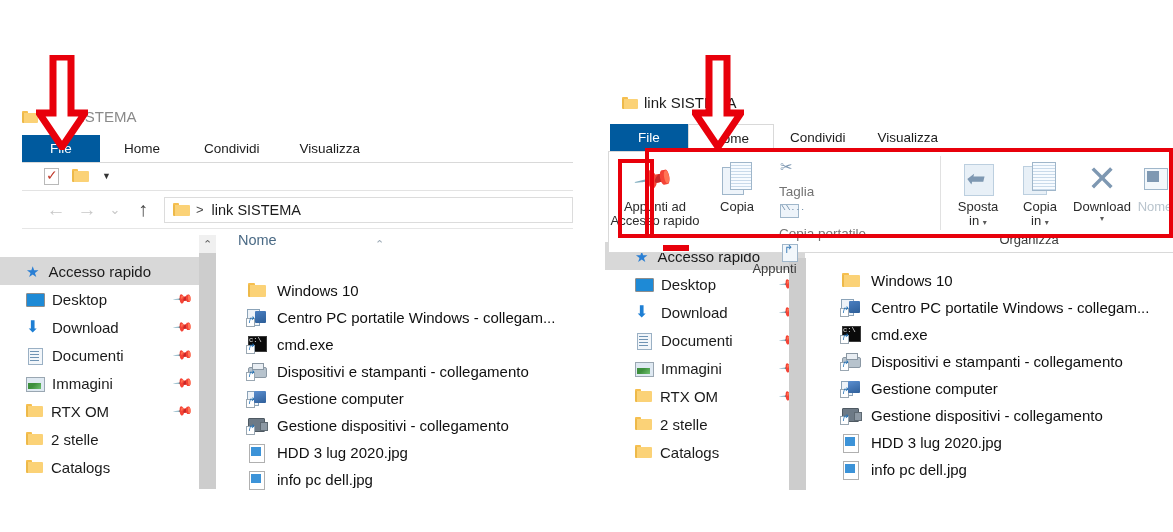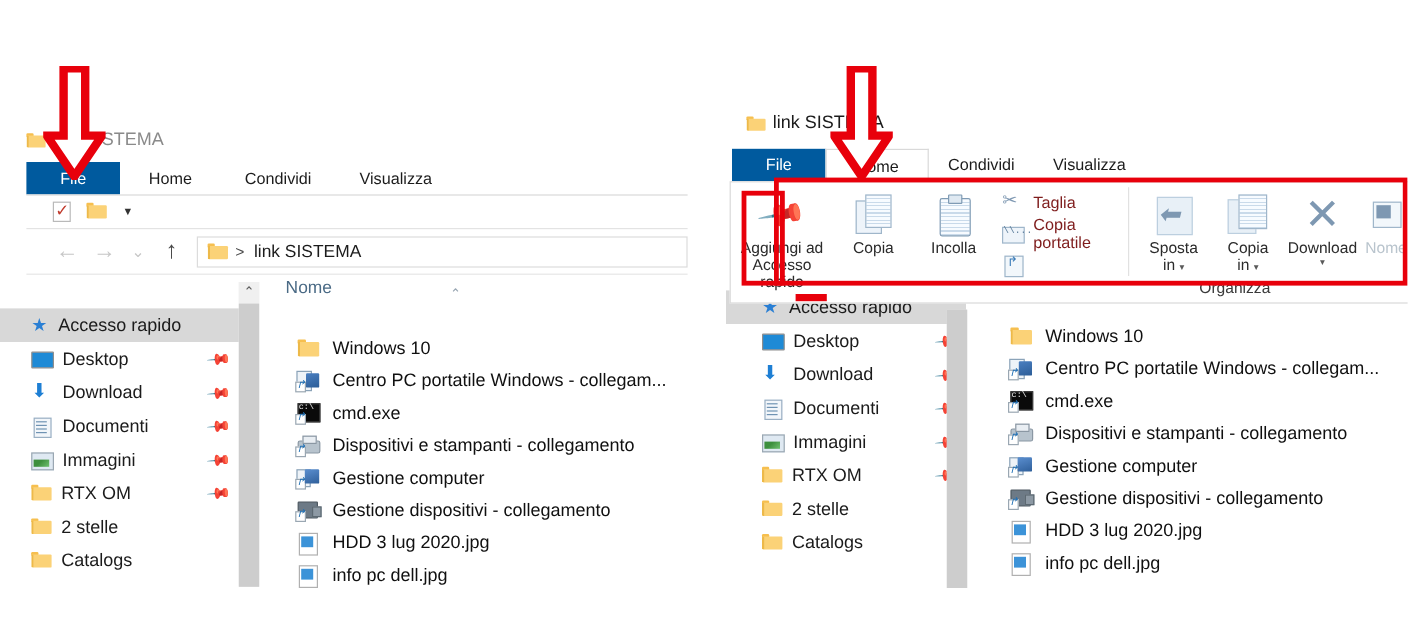--- a/index.html
+++ b/index.html
@@ -172,21 +172,21 @@
   .rgroup-label { text-align:center; font-size:13px; color:#3a3a3a; height:20px; line-height:16px; }
   .rdiv { width:1px; background:#e1e1e1; margin:4px 0 22px 0; }
 
   .bigbtn { width:72px; display:flex; flex-direction:column; align-items:center;
             font-size:13px; color:#2b2b2b; text-align:center; line-height:14px; }
   .bigbtn .glyph { height:42px; display:flex; align-items:center; justify-content:center; }
   .bigbtn.wide { width:92px; }
   .dropcaret { font-size:8px; color:#5a5a5a; line-height:9px; }
 
   .smallcol { display:flex; flex-direction:column; gap:3px; padding-top:2px; }
-  .smallbtn { display:flex; align-items:center; gap:7px; font-size:13.5px; color:#7f1d1d; }
+  .smallbtn { display:flex; align-items:flex-start; gap:7px; font-size:13.5px; color:#737373;flex-direction:column; }
   .smallbtn .sg { width:20px; height:17px; position:relative; flex:none; }
 
   
   .g-pin { font-size:26px; color:#7d8b99; transform:rotate(35deg); line-height:1; }
   .g-copy { width:30px; height:34px; position:relative; }
   .g-copy::before{ content:""; position:absolute; left:0; top:5px; width:20px; height:26px;
     background:#eef4fa; border:1px solid #9fb6ca;}
   .g-copy::after{ content:""; position:absolute; left:8px; top:0; width:20px; height:26px;
     background:#f7fbff; border:1px solid #9fb6ca;
     background-image:repeating-linear-gradient(#f7fbff 0 2px,#c9daea 2px 3px);}
@@ -464,49 +464,44 @@
       <span>info pc dell.jpg</span>
     </div>
   </div>
 
   <div class="ribbon" style="left:8px;top:151px;width:570px;height:102px;">
 
     <div class="rgroup" style="width:338px;">
       <div class="rgroup-body">
         <div class="bigbtn wide">
           <span class="glyph g-pin">📌</span>
-          <span>Aggiungi ad</span>
+          <span>Appunti ad</span>
           <span>Accesso rapido</span>
         </div>
         <div class="bigbtn">
           <span class="glyph">
               <i class="g-copy"></i>
             </span>
           <span>Copia</span>
-        </div>
-        <div class="bigbtn">
-          <span class="glyph">
-              <i class="g-paste"></i>
-            </span>
-          <span>Incolla</span>
         </div>
         <div class="smallcol" style="margin-left:6px;">
           <div class="smallbtn">
             <span class="sg sg-cut"></span>
             <span>Taglia</span>
           </div>
           <div class="smallbtn">
             <span class="sg sg-path"></span>
             <span>Copia portatile</span>
           </div>
           <div class="smallbtn">
             <span class="sg sg-pastelink"></span>
           </div>
         </div>
       </div>
+      <div class="rgroup-label">Appunti</div>
     </div>
 
     <div class="rdiv"></div>
 
     <div class="rgroup" style="flex:1;">
       <div class="rgroup-body" style="padding-left:6px;">
         <div class="bigbtn" style="width:62px;align-items:center;">
           <span class="glyph">
               <i class="g-move"></i>
             </span>

